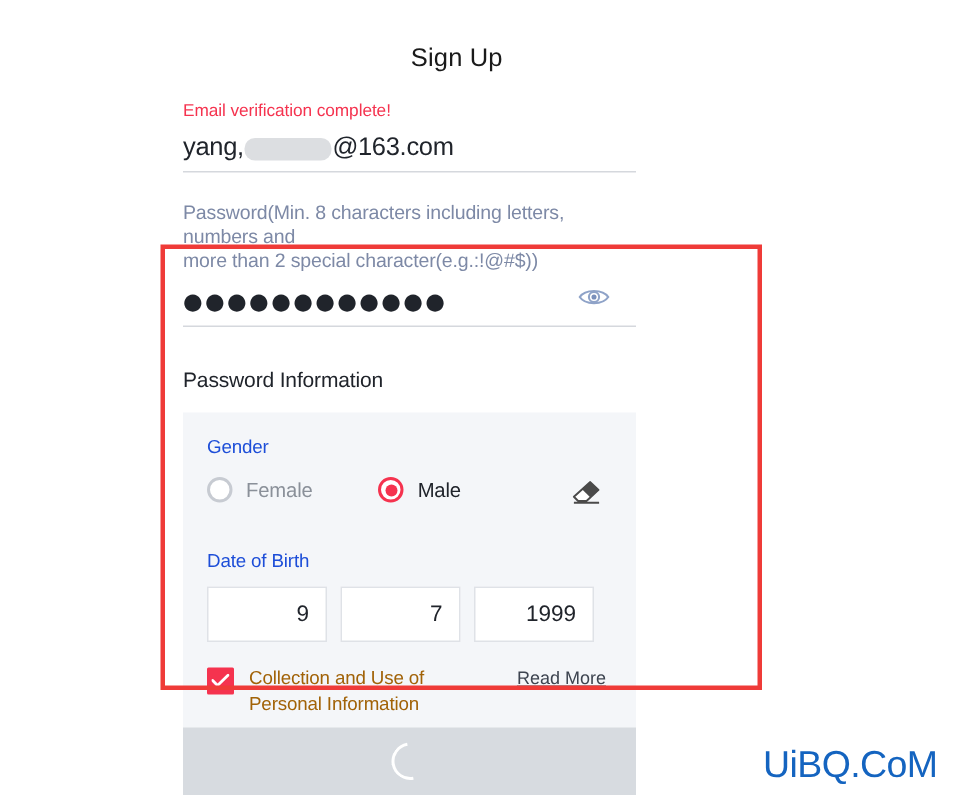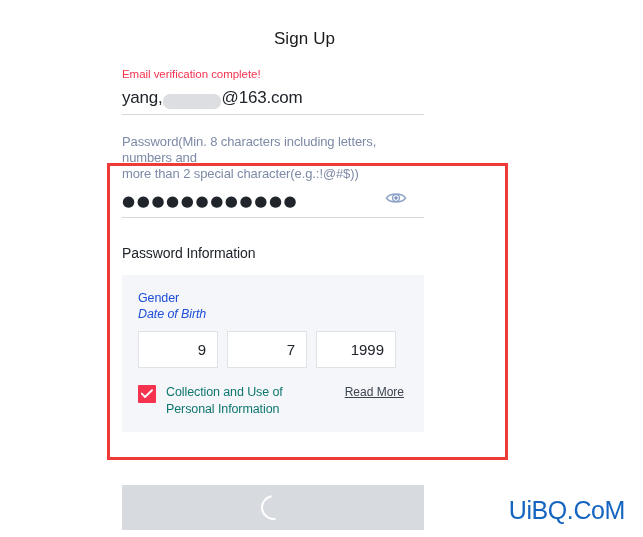--- a/index.html
+++ b/index.html
@@ -54,21 +54,21 @@
   .field {
     position: relative;
     border-bottom: 1px solid #d5d8dd;
     padding-bottom: 6px;
   }
 
   .email-line {
     font-size: 17px;
     color: #20242b;
     display: flex;
-    align-items: flex-end;
+    align-items: center;
     white-space: pre;
     letter-spacing: -0.2px;
   }
   .redaction {
     display: inline-block;
     width: 58px;
     height: 15px;
     background: #dcdee1;
     border-radius: 7px;
     margin: 0 1px 0 0;
@@ -173,21 +173,21 @@
   .radio-label.on { color: #20242b; }
 
   .eraser-btn {
     position: absolute;
     right: 6px;
     top: 1px;
     width: 22px;
     height: 18px;
   }
 
-  .dob-label { margin-top: 2px; font-style: italic; }
+  .dob-label { margin-top: 32px; }
 
   .dob-row {
     display: flex;
     margin-top: 10px;
     gap: 9px;
   }
   .dob-box {
     width: 80px;
     height: 37px;
     background: #ffffff;
@@ -213,21 +213,21 @@
     flex: none;
     margin-right: 10px;
     position: relative;
     border-radius: 1px;
     margin-top: 1px;
   }
   .checkbox svg { position: absolute; left: 3px; top: 4px; }
   .consent-text {
     font-size: 12.5px;
     line-height: 17px;
-    color: #0f766e;
+    color: #a16207;
     width: 150px;
     letter-spacing: -0.1px;
   }
   .read-more {
     margin-left: auto;
     font-size: 12px;
     color: #3d4450;
     text-decoration: underline;
     padding-top: 1px;
     margin-right: 4px;
@@ -310,20 +310,37 @@
       </div>
     </div>
 
     <div class="section-title">Password Information</div>
 
     <div class="opt-panel">
       <div class="opt-inner">
 
         <div class="sub-label">Gender</div>
 
+        <div class="gender-row">
+          <div class="radio-opt female">
+            <span class="radio"></span>
+            <span class="radio-label">Female</span>
+          </div>
+          <div class="radio-opt">
+            <span class="radio checked"></span>
+            <span class="radio-label on">Male</span>
+          </div>
+          <div class="eraser-btn">
+            <svg width="22" height="18" viewBox="0 0 22 18">
+              <path d="M13.5 2.4 L19 7.6 L11 15 L5.4 15 L2.6 12.2 Z" fill="#ffffff" stroke="#4a4a4a" stroke-width="1.3" stroke-linejoin="round"></path>
+              <path d="M13.5 2.4 L19 7.6 L13.6 12.6 L8.2 7.4 Z" fill="#4a4a4a"></path>
+              <line x1="2.6" y1="16.2" x2="19.4" y2="16.2" stroke="#4a4a4a" stroke-width="1.3"></line>
+            </svg>
+          </div>
+        </div>
 
         <div class="sub-label dob-label">Date of Birth</div>
 
         <div class="dob-row">
           <div class="dob-box">9</div>
           <div class="dob-box">7</div>
           <div class="dob-box">1999</div>
         </div>
 
         <div class="consent-row">

